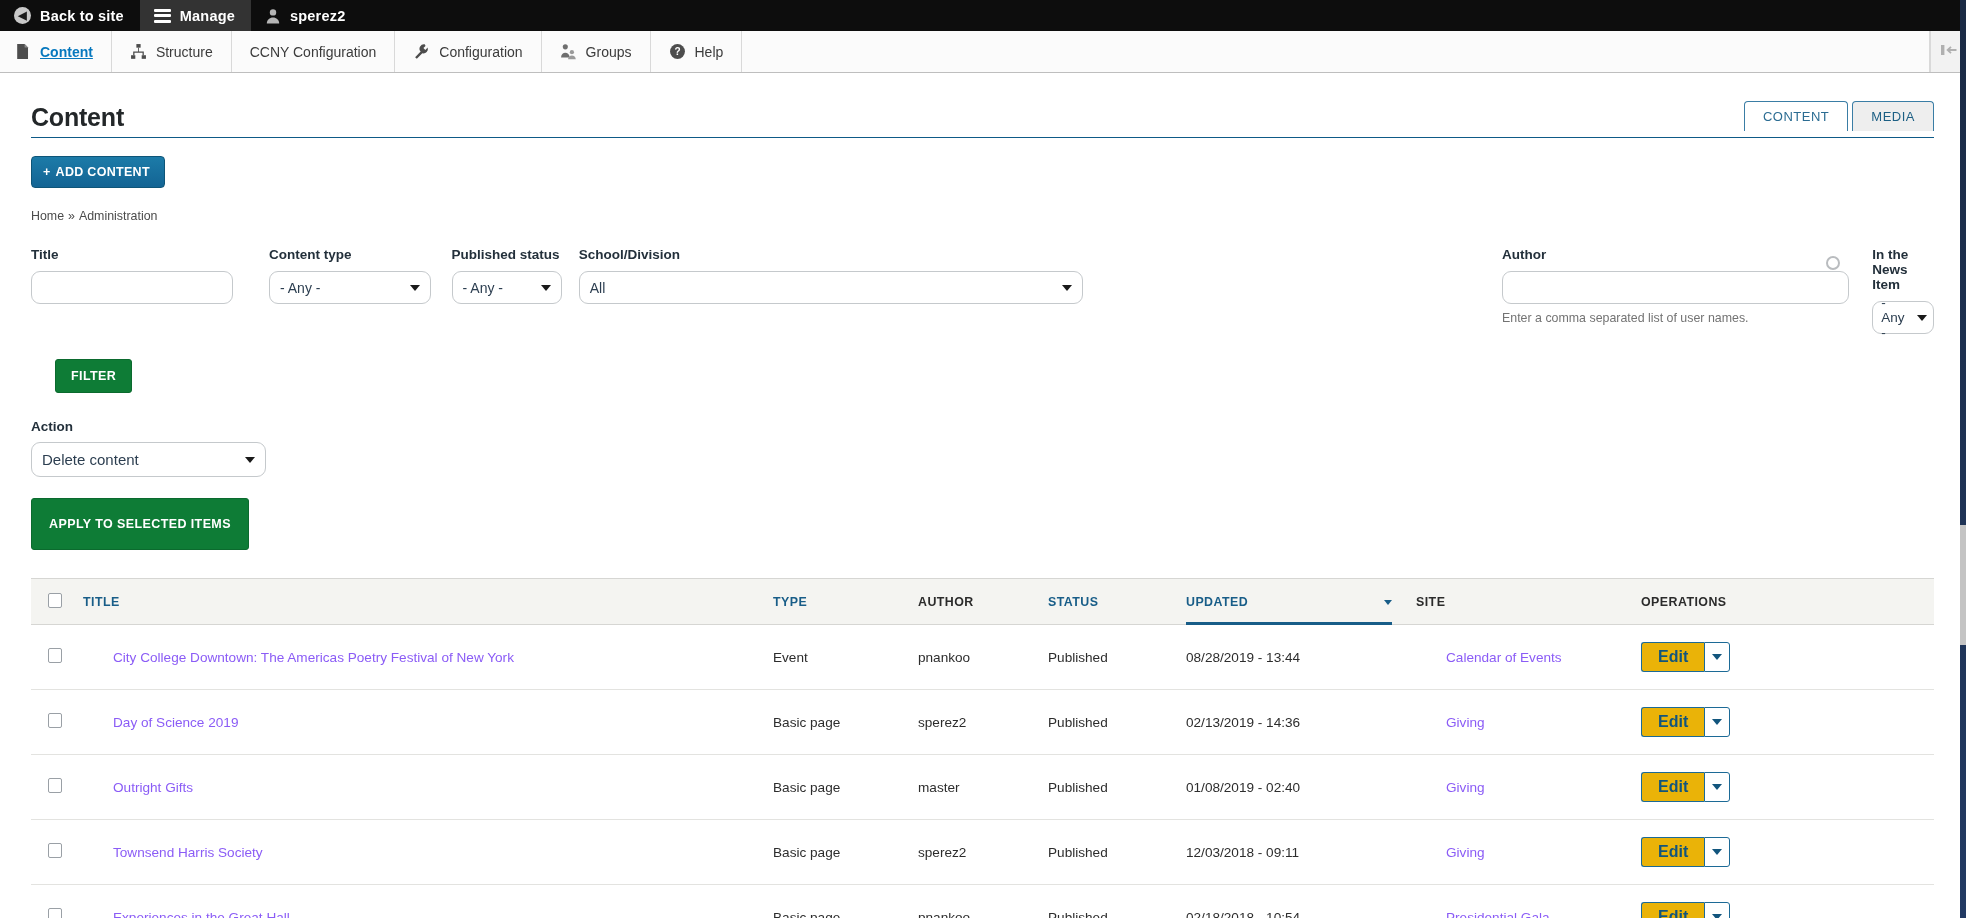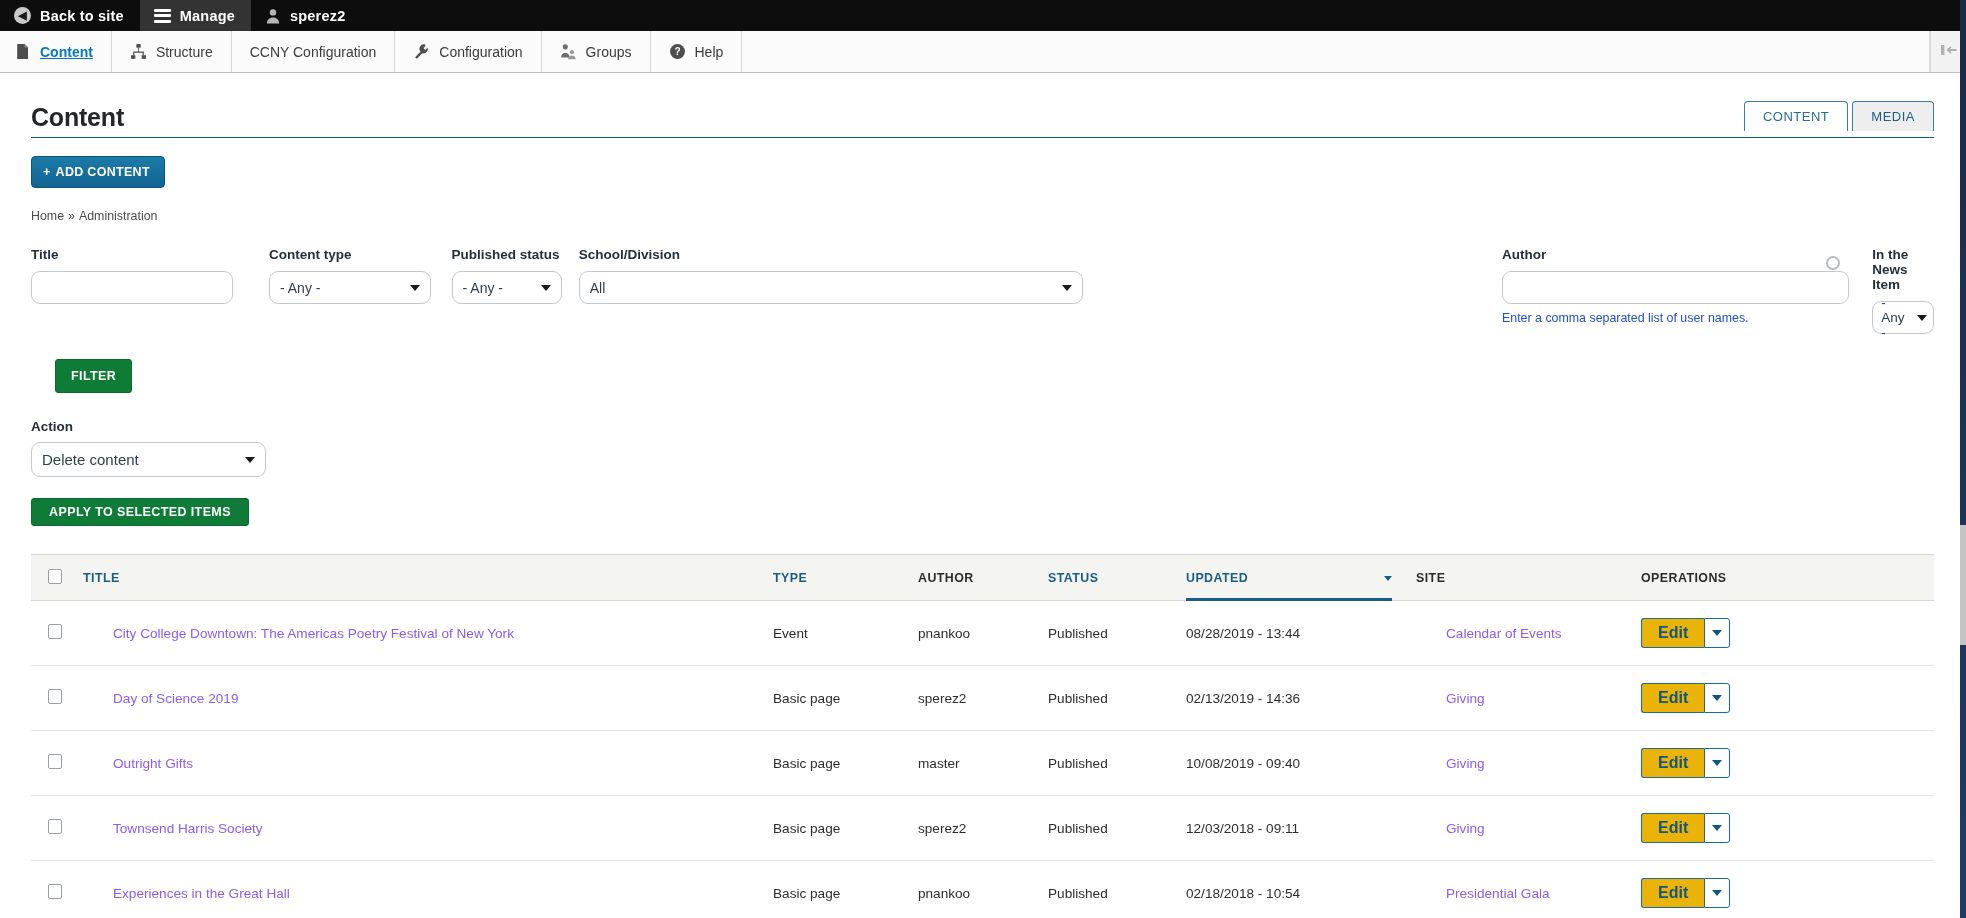--- a/index.html
+++ b/index.html
@@ -107,33 +107,33 @@
   .f-pub  { width:118px; margin-left:21px; }
   .f-school{ width:540px; margin-left:17px; }
   .f-author{ width:372px; margin-left:419px; position:relative;}
   .f-author .ctl{ padding-right:28px; }
   .throbber{
     position:absolute; right:9px; top:9px; width:14px;height:14px;
     border:2px solid #b9bcbf; border-radius:50%;
   }
   .f-news { width:66px; margin-left:23px; }
   .f-news .ctl{ padding:0 6px 0 8px; font-size:13.5px;}
-  .help-txt{ font-size:12.4px; color:#1d4ed8; margin-top:7px; }
+  .help-txt{ font-size:12.4px; color:#737373; margin-top:7px; }
 
   .btn-green{
     background:#0e7c36; color:#fff; border:1px solid #0b6a2e; border-radius:3px;
     font-size:12.5px; font-weight:bold; letter-spacing:.4px;
     padding:9px 15px; cursor:pointer; display:inline-block;
   }
   .filter-btn-wrap{ margin-top:25px;padding-left:24px; }
 
   .action-wrap{ margin-top:26px; }
   .action-label{ font-size:13.5px; font-weight:bold; color:#23303b; margin-bottom:8px;}
   .action-sel{ width:235px; height:35px; font-size:15px; }
-  .apply-btn{ margin-top:21px; padding:6px 17px; }
+  .apply-btn{ margin-top:21px; padding:18px 17px; }
 
   
   .tbl-wrap{ margin-top:28px; }
   table.content-table{ width:100%; border-collapse:collapse; }
   table.content-table thead th{
     text-align:left; font-size:12.4px; letter-spacing:.45px; font-weight:bold;
     color:#2b2b2b; padding:14px 0 13px 0; background:#f4f4f1;
     border-top:1px solid #d6d6d3; border-bottom:1px solid #d6d6d3;
     white-space:nowrap; vertical-align:middle;
   }
@@ -415,21 +415,21 @@
                     <i></i>
                   </span>
                 </span></td>
             </tr>
             <tr>
               <td class="c-check"><span class="cbx"></span></td>
               <td class="c-title"><a>Outright Gifts</a></td>
               <td class="c-type">Basic page</td>
               <td class="c-auth">master</td>
               <td class="c-stat">Published</td>
-              <td class="c-upd">10/08/2019 - 09:40</td>
+              <td class="c-upd">01/08/2019 - 02:40</td>
               <td class="c-site"><a>Giving</a></td>
               <td class="c-ops"><span class="ops">
                   <span class="edit">Edit</span>
                   <span class="drop">
                     <i></i>
                   </span>
                 </span></td>
             </tr>
             <tr>
               <td class="c-check"><span class="cbx"></span></td>

